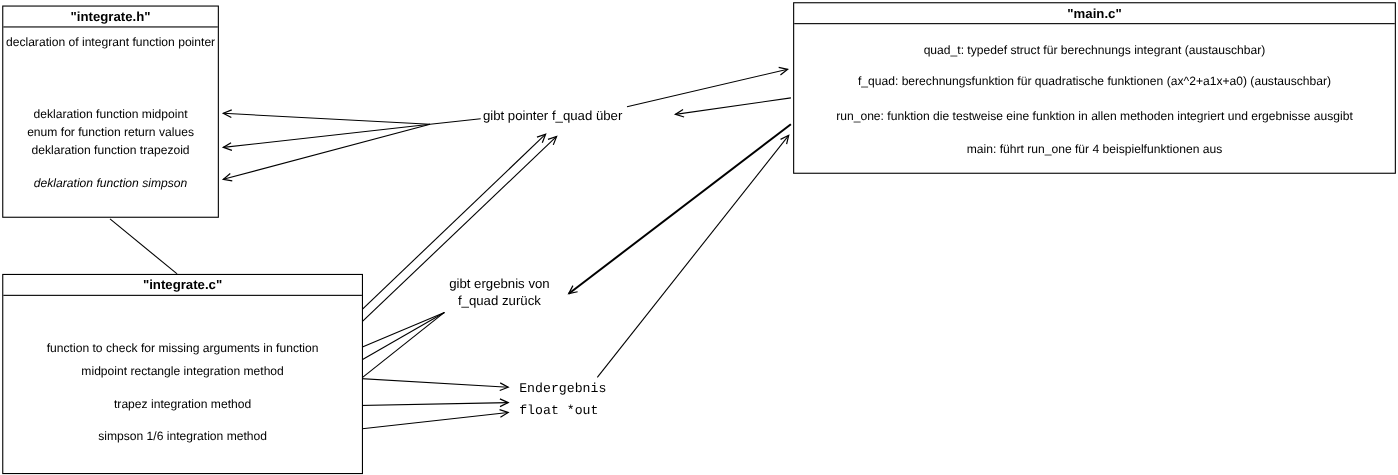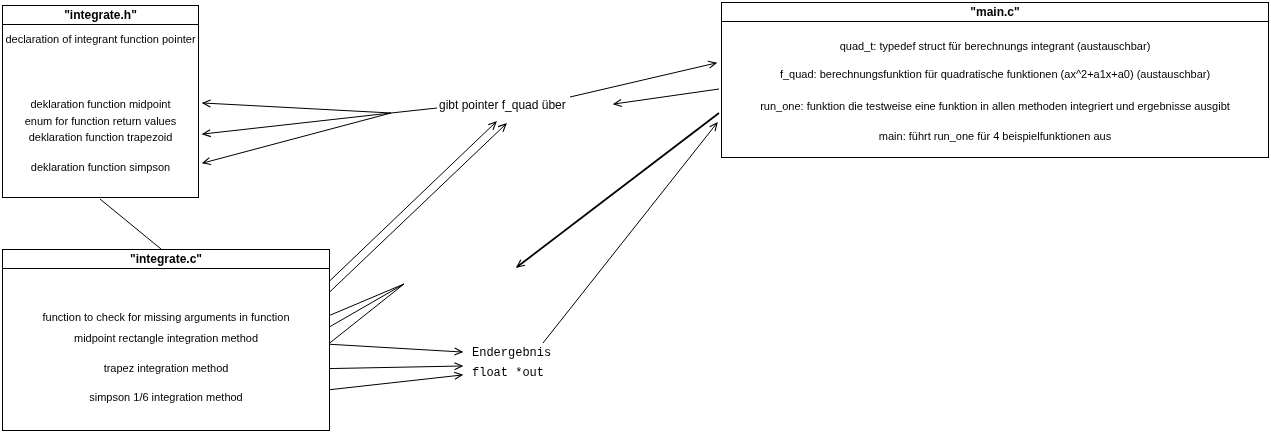--- a/index.html
+++ b/index.html
@@ -104,40 +104,44 @@
 
     <line x1="864" y1="131" x2="860" y2="113" stroke="#000000" stroke-width="1" marker-end="url(#arrowV)"></line>
   </svg>
 
   <div class="node" style="left:2px; top:5px; width:197px; height:193px;">
     <div class="node-title">"integrate.h"</div>
     <div class="node-item" style="top:26px;text-align:center;">declaration of integrant function pointer</div>
     <div class="node-item" style="top:64px;margin-top:44px;">enum for function return values</div>
     <div class="node-item" style="top:91px;">deklaration function midpoint</div>
     <div class="node-item" style="top:124px;">deklaration function trapezoid</div>
-    <div class="node-item" style="top:154px;">deklaration function simpson</div>
+    <div class="node-item" style="top:154px;font-style:italic;">deklaration function simpson</div>
   </div>
 
   <div class="node" style="left:2px; top:249px; width:328px; height:182px;">
     <div class="node-title">"integrate.c"</div>
     <div class="node-item" style="top:60px;">function to check for missing arguments in function</div>
     <div class="node-item" style="top:81px;">midpoint rectangle integration method</div>
     <div class="node-item" style="top:111px;">trapez integration method</div>
     <div class="node-item" style="top:140px;">simpson 1/6 integration method</div>
   </div>
 
   <div class="node" style="left:721px; top:2px; width:548px; height:156px;">
     <div class="node-title">"main.c"</div>
     <div class="node-item" style="top:36px;">quad_t: typedef struct für berechnungs integrant (austauschbar)</div>
     <div class="node-item" style="top:64px;">f_quad: berechnungsfunktion für quadratische funktionen (ax^2+a1x+a0) (austauschbar)</div>
     <div class="node-item" style="top:96px;">run_one: funktion die testweise eine funktion in allen methoden integriert und ergebnisse ausgibt</div>
     <div class="node-item" style="top:126px;">main: führt run_one für 4 beispielfunktionen aus</div>
   </div>
 
   <div class="float-label" style="left:439px; top:98px;">gibt pointer f_quad über</div>
 
+  <div class="float-label center" style="left:398px; top:251px; width:112px;">
+    <span class="lbl-line">gibt ergebnis von</span>
+    <span class="lbl-line">f_quad zurück</span>
+  </div>
 
   <div class="float-label endergebnis-label" style="left:472px; top:343px;font-family:Liberation Mono, monospace;">
     <span class="lbl-line">Endergebnis</span>
     <span class="lbl-line">float *out</span>
   </div>
 
 </div>
 
 </body></html>

